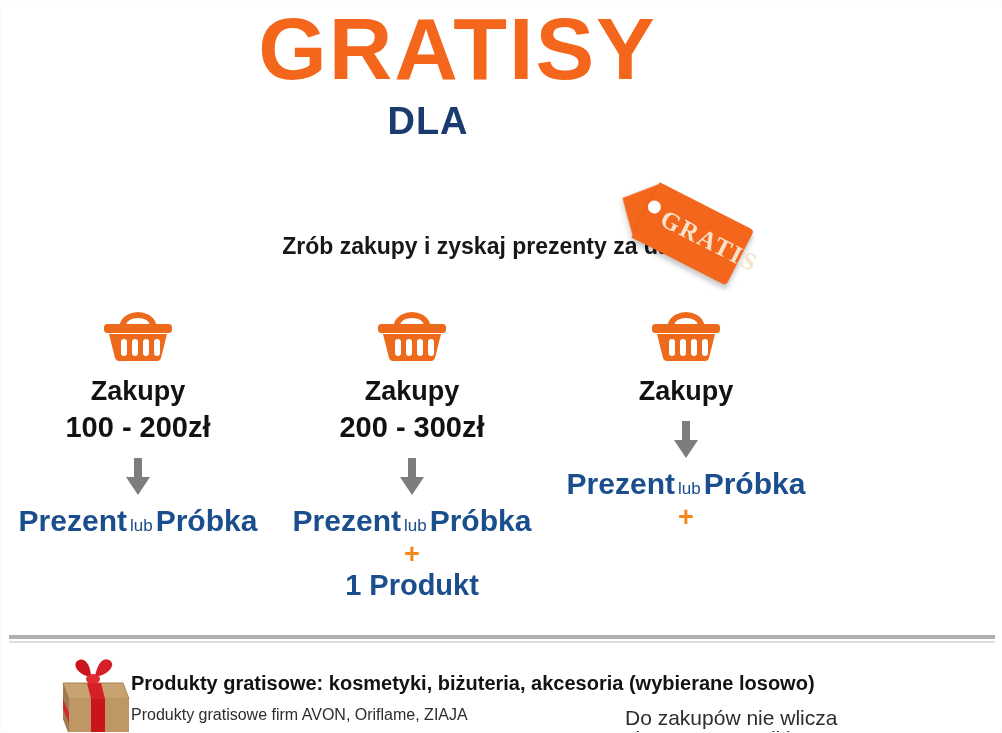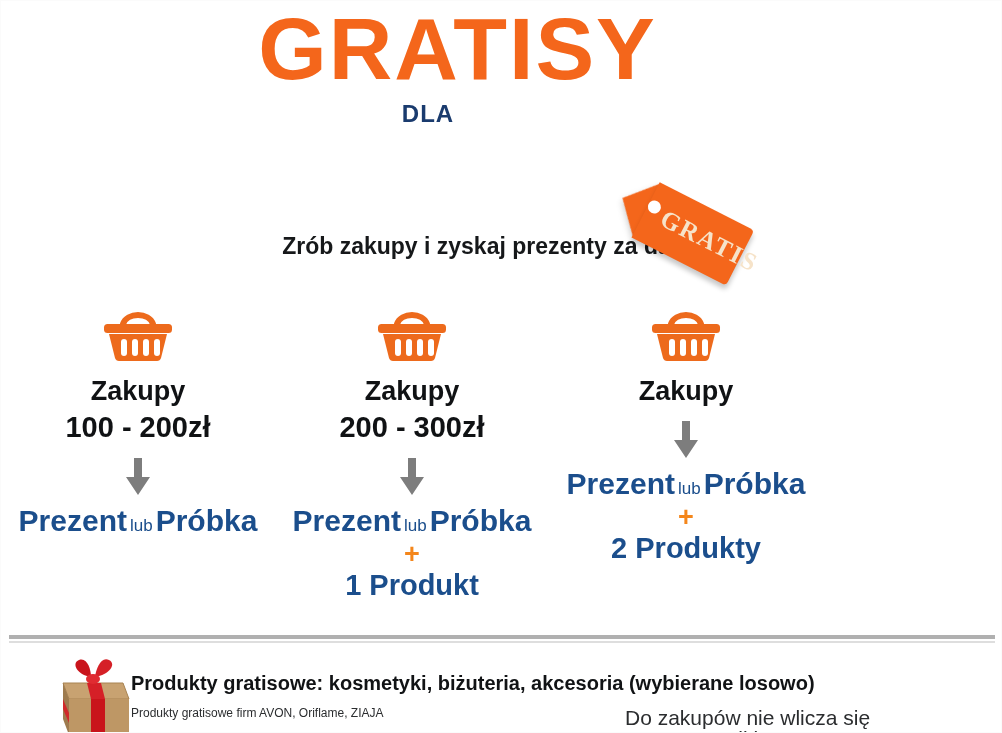--- a/index.html
+++ b/index.html
@@ -40,21 +40,21 @@
     color: #F4661B;
     line-height: 1.0;
     white-space: nowrap;
   }
   .title-dla {
     position: absolute;
     top: 101px;
     left: 0;
     width: 854px;
     text-align: center;
-    font-size: 24px;
+    font-size: 38px;
     font-weight: bold;
     letter-spacing: 1px;
     color: #1A3B6E;
     line-height: 1.0;
   }
   .title-ciebie {
     position: absolute;
     top: 146px;
     left: 0;
     width: 1002px;
@@ -228,21 +228,20 @@
     background: #dedede;
   }
 
   
   .footer {
     position: absolute;
     left: 0;
     top: 648px;
     width: 844px;
     height: 85px;
-    padding-left: 40px;
   }
   .giftbox {
     position: absolute;
     left: 46px;
     top: 6px;
     width: 92px;
     height: 80px;
   }
   .giftbox svg { display: block; }
 
@@ -252,21 +251,21 @@
     top: 24px;
     font-size: 20px;
     font-weight: bold;
     color: #111315;
     line-height: 1.0;
   }
   .footer-left {
     position: absolute;
     left: 130px;
     top: 58px;
-    font-size: 12px;
+    font-size: 16px;
     color: #2b2d2f;
     line-height: 1.0;
   }
   .footer-right {
     position: absolute;
     left: 624px;
     top: 58px;
     font-size: 21px;
     color: #2b2d2f;
     line-height: 1.0;
@@ -361,21 +360,20 @@
       <div class="tier-label">Zakupy</div>
       <div class="arrow">
         <svg width="30" height="38" viewBox="0 0 30 38">
           <path d="M11 0 L19 0 L19 19 L27 19 L15 37 L3 19 L11 19 Z" fill="#7d7d7d"></path>
         </svg>
       </div>
       <div class="reward">
         <span>Prezent</span><span class="lub">lub</span><span>Próbka</span>
       </div>
       <div class="plus">+</div>
-      <div class="extra">2 Produkty</div>
     </div>
 
   </div>
 
   <div class="divider"></div>
   <div class="divider-shadow"></div>
 
   <div class="footer">
     <div class="giftbox">
       <svg width="92" height="80" viewBox="0 0 92 80">

